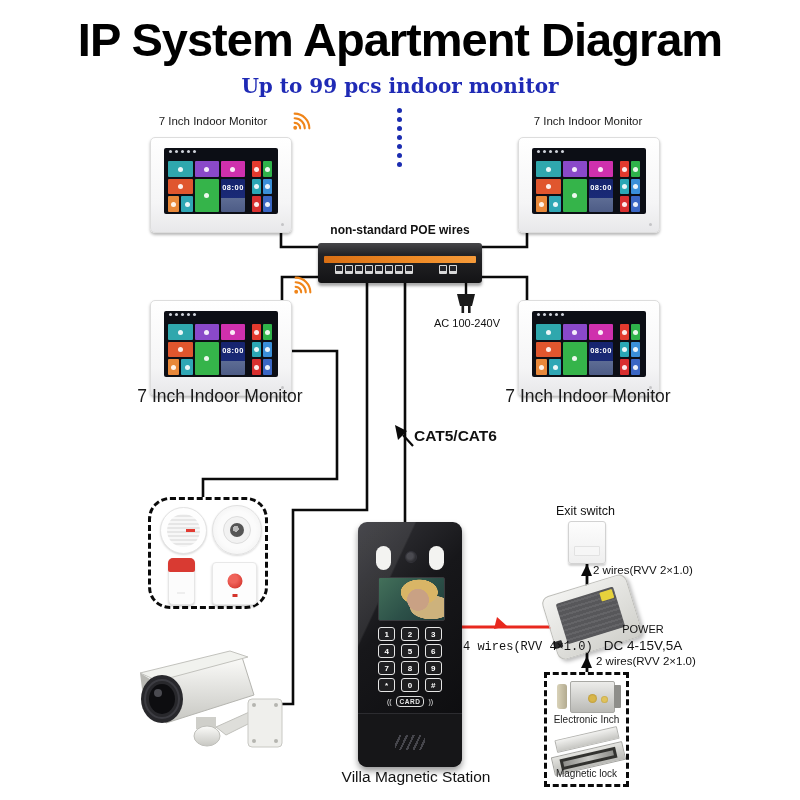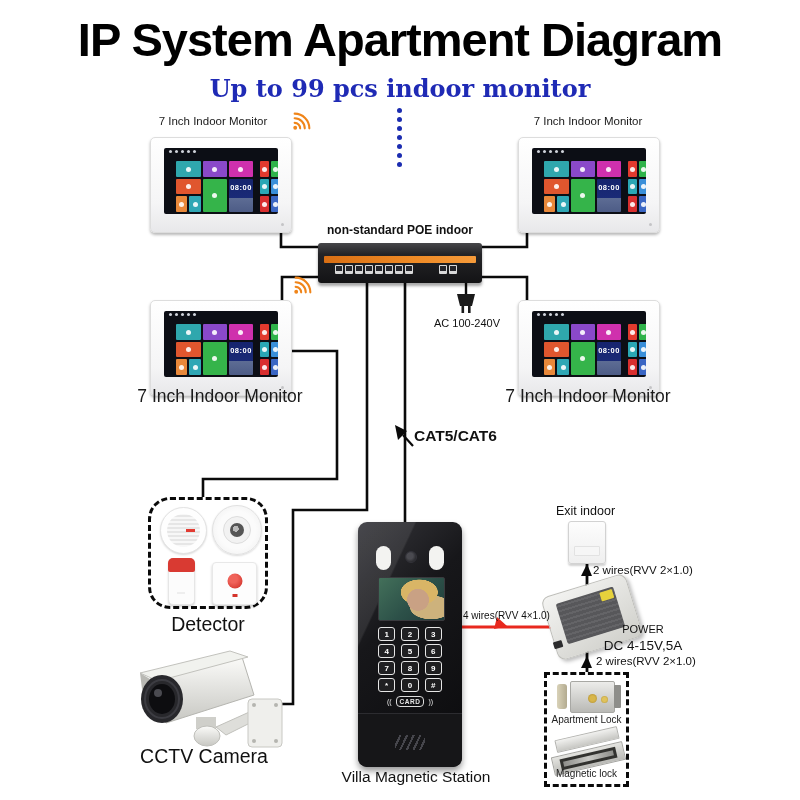--- a/index.html
+++ b/index.html
@@ -5,38 +5,38 @@
   html,body{margin:0;padding:0;background:#fff;}
   .canvas{position:relative;width:800px;height:800px;background:#fff;overflow:hidden;
           font-family:"Liberation Sans",sans-serif;color:#111;}
   .abs{position:absolute;}
 
   
   .title{position:absolute;top:12px;left:0;width:100%;text-align:center;
          font-size:47px;font-weight:bold;letter-spacing:-1px;color:#000;white-space:nowrap;}
   .subtitle{position:absolute;top:74px;left:0;width:100%;text-align:center;
             font-family:"DejaVu Serif","Liberation Serif",serif;font-weight:bold;
-            font-size:24px;color:#1f2ab5;}
+            font-size:20px;color:#1f2ab5;}
   .dots{position:absolute;left:397px;top:108px;display:flex;flex-direction:column;gap:4px;}
   .dot{width:5px;height:5px;border-radius:50%;background:#1b2cb0;}
 
   
   svg.wires{position:absolute;left:0;top:0;z-index:1;pointer-events:none;}
 
   
   .monitor{position:absolute;width:140px;height:94px;z-index:2;
            background:linear-gradient(180deg,#ffffff 0%,#f5f5f6 70%,#e8e8ea 100%);
            border:1px solid #ddd;border-radius:5px;box-shadow:0 2px 3px rgba(0,0,0,.28);}
   .monitor::after{content:"";position:absolute;right:7px;bottom:6px;width:3px;height:3px;
                   border-radius:50%;background:#c4c4c6;}
   .mscreen{position:absolute;left:13px;top:10px;right:13px;bottom:18px;
            background:#0c0e15;border-radius:2px;overflow:hidden;}
   .statusbar{position:absolute;left:4%;top:3%;display:flex;gap:3px;}
   .sico{width:3px;height:3px;border-radius:50%;background:#cfd3da;}
-  .tile{position:absolute;border-radius:1px;margin-left:8px;}
+  .tile{position:absolute;border-radius:1px;}
   .tile.ico::after{content:"";position:absolute;inset:0;margin:auto;width:5px;height:5px;
                    border-radius:50%;background:rgba(255,255,255,.9);}
   .tile.clock{background:linear-gradient(180deg,#16246e 0%,#1a2a77 58%,#5d6c94 58%,#4d5c86 100%);}
   .clock-text{position:absolute;top:12%;left:0;width:100%;text-align:center;
               color:#fff;font-size:7.5px;font-weight:bold;letter-spacing:.5px;}
   .mon-label{position:absolute;z-index:3;text-align:center;color:#1a1a1a;white-space:nowrap;}
   .mon-label.small{font-size:11.5px;}
   .mon-label.big{font-size:17.5px;}
 
   
@@ -323,21 +323,21 @@
         <div class="tile ico" style="left: 15%; top: 73%; width: 10.5%; height: 24%; background: rgb(47, 167, 181);"></div>
         <div class="tile ico" style="left: 77%; top: 20%; width: 8.5%; height: 24%; background: rgb(226, 58, 46);"></div>
         <div class="tile ico" style="left: 86.5%; top: 20%; width: 8.5%; height: 24%; background: rgb(47, 179, 74);"></div>
         <div class="tile ico" style="left: 77%; top: 47%; width: 8.5%; height: 23%; background: rgb(42, 167, 181);"></div>
         <div class="tile ico" style="left: 86.5%; top: 47%; width: 8.5%; height: 23%; background: rgb(58, 143, 217);"></div>
         <div class="tile ico" style="left: 77%; top: 73%; width: 8.5%; height: 24%; background: rgb(217, 47, 47);"></div>
         <div class="tile ico" style="left: 86.5%; top: 73%; width: 8.5%; height: 24%; background: rgb(58, 102, 196);"></div>
       </div>
   </div>
 
-  <div class="switch-label">non-standard POE indoor</div>
+  <div class="switch-label">non-standard POE wires</div>
   <div class="switch">
     <div class="stripe"></div>
     <div class="ports ports-main">
         <span class="port"></span>
         <span class="port"></span>
         <span class="port"></span>
         <span class="port"></span>
         <span class="port"></span>
         <span class="port"></span>
         <span class="port"></span>
@@ -346,55 +346,54 @@
     <div class="ports ports-uplink">
         <span class="port"></span>
         <span class="port"></span>
       </div>
   </div>
   <div class="lbl" style="left:434px;top:317px;width:64px;text-align:center;font-size:11px;">AC 100-240V</div>
 
   <div class="lbl" style="left:414px;top:427px;font-size:15.5px;font-weight:bold;">CAT5/CAT6</div>
   <div class="lbl" style="left:593px;top:564px;font-size:11.5px;">2 wires(RVV 2×1.0)</div>
   <div class="lbl" style="left:596px;top:655px;font-size:11.5px;">2 wires(RVV 2×1.0)</div>
-  <div class="lbl" style="left:463px;top:610px;font-size:10px;">4 wires(RVV 4×1.0)</div>
-
-  <div class="lbl" style="left:556px;top:504px;font-size:12.5px;">Exit indoor</div>
+  <div class="lbl" style="left:463px;top:640px;font-size:12px;font-family:Liberation Mono, monospace;">4 wires(RVV 4×1.0)</div>
+
+  <div class="lbl" style="left:556px;top:504px;font-size:12.5px;">Exit switch</div>
   <div class="exit-btn">
       <div class="plate"></div>
     </div>
 
   <div class="psu">
     <div class="sticker"></div>
     <div class="jack"></div>
   </div>
   <div class="lbl" style="left:601px;top:623px;width:84px;text-align:center;font-size:11px;">POWER</div>
   <div class="lbl" style="left:584px;top:638px;width:118px;text-align:center;font-size:13.5px;">DC 4-15V,5A</div>
 
   <div class="lockbox">
     <div class="elock">
       <div class="knob"></div>
       <div class="body"></div>
       <div class="cap"></div>
     </div>
-    <div class="lock-lbl" style="top:39px;">Apartment Lock</div>
+    <div class="lock-lbl" style="top:39px;">Electronic Inch</div>
     <div class="maglock">
       <div class="mag-bar1"></div>
       <div class="mag-bar2"></div>
     </div>
     <div class="lock-lbl" style="bottom:5px;">Magnetic lock</div>
   </div>
 
   <div class="detbox">
     <div class="siren"></div>
     <div class="smoke"></div>
     <div class="gas"></div>
     <div class="panic"></div>
   </div>
-  <div class="lbl" style="left:148px;top:613px;width:120px;text-align:center;font-size:19.5px;">Detector</div>
 
   <svg class="abs" style="left:120px;top:643px;z-index:2;" width="168" height="105" viewBox="0 0 168 105">
     <defs>
       <linearGradient id="gb" x1="0" y1="0" x2="0" y2="1">
         <stop offset="0" stop-color="#fbfbf9"></stop>
           <stop offset="1" stop-color="#c7c7c2"></stop>
       </linearGradient>
     </defs>
     <polygon points="96,84 136,66 144,73 106,92" fill="#dededa" stroke="#c0c0bb"></polygon>
     <rect x="128" y="56" width="34" height="48" rx="4" fill="#efefec" stroke="#c8c8c3"></rect>
@@ -405,21 +404,20 @@
     <rect x="76" y="74" width="20" height="12" fill="#cfcfca"></rect>
     <ellipse cx="87" cy="93" rx="13" ry="10" fill="url(#gb)" stroke="#bfbfba"></ellipse>
     <polygon points="30,36 122,14 134,52 46,80" fill="url(#gb)" stroke="#b5b5b0"></polygon>
     <polygon points="20,30 110,8 128,14 38,38" fill="#f1f2ee" stroke="#c2c2bd"></polygon>
     <polygon points="20,30 30,36 34,58 22,46" fill="#b9b9b4"></polygon>
     <ellipse cx="42" cy="56" rx="21" ry="24" fill="#28282c"></ellipse>
     <ellipse cx="42" cy="56" rx="13" ry="15" fill="#0d0d10"></ellipse>
     <ellipse cx="38" cy="50" rx="4" ry="4" fill="#4a4a50"></ellipse>
     <ellipse cx="42" cy="56" rx="17" ry="19" fill="none" stroke="#3c3c42" stroke-width="2"></ellipse>
   </svg>
-  <div class="lbl" style="left:120px;top:745px;width:168px;text-align:center;font-size:19.5px;">CCTV Camera</div>
 
   <div class="station">
     <div class="st-bottom"></div>
     <div class="st-light" style="left:18px;"></div>
     <div class="st-light" style="right:18px;"></div>
     <div class="st-cam"></div>
     <div class="st-screen"></div>
     <div class="keypad">
         <div class="key">1</div>
         <div class="key">2</div>

